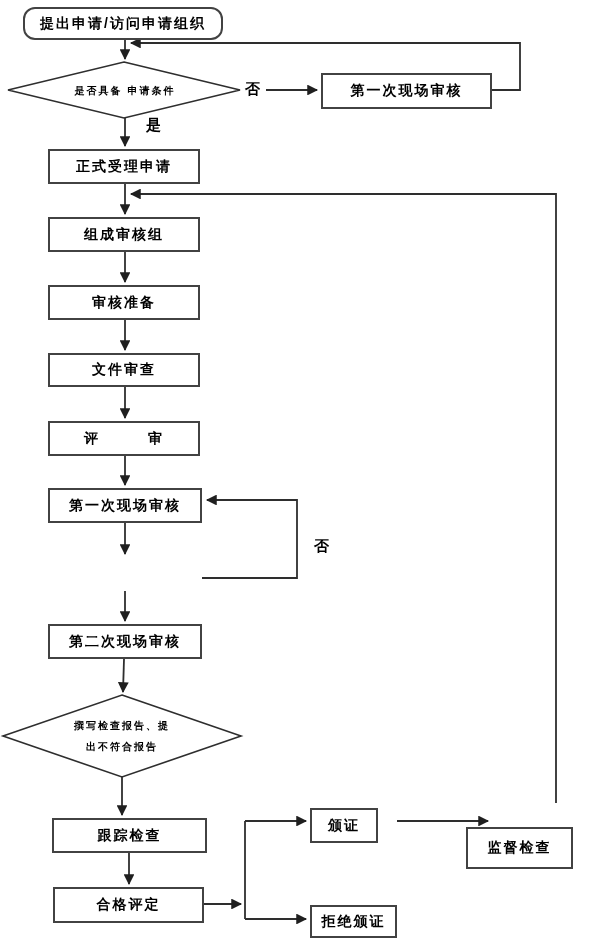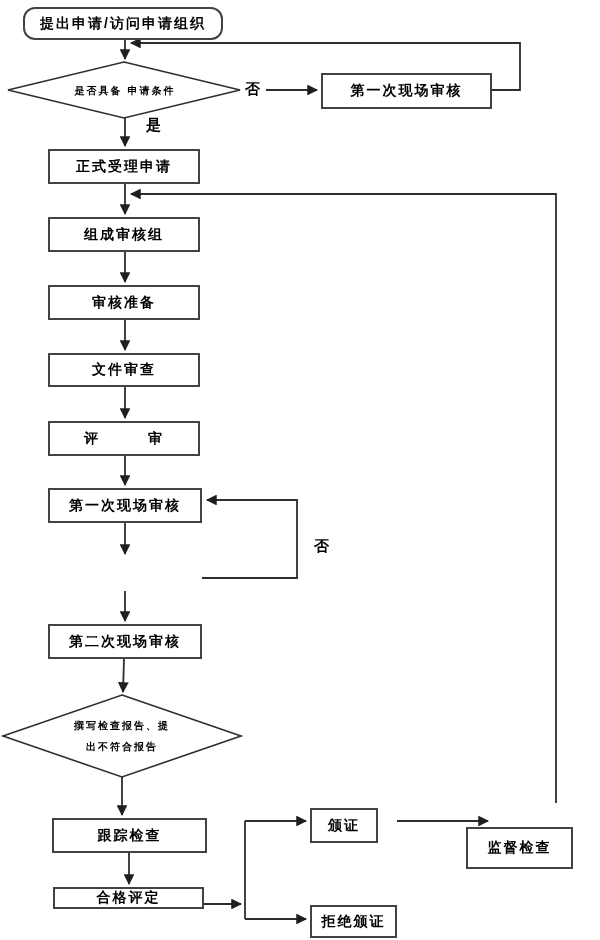--- a/index.html
+++ b/index.html
@@ -109,21 +109,21 @@
 
   <div class="node" style="left:48px; top:421px; width:152px; height:35px;">评　　　审</div>
 
   <div class="node" style="left:48px; top:488px; width:154px; height:35px;">第一次现场审核</div>
 
 
   <div class="node" style="left:48px; top:624px; width:154px; height:35px;">第二次现场审核</div>
 
   <div class="node" style="left:52px; top:818px; width:155px; height:35px;">跟踪检查</div>
 
-  <div class="node" style="left:53px; top:887px; width:151px; height:22px;">合格评定</div>
+  <div class="node" style="left:53px; top:887px; width:151px; height:36px;">合格评定</div>
 
   <div class="node" style="left:310px; top:808px; width:68px; height:35px;">颁证</div>
 
   <div class="node" style="left:310px; top:905px; width:87px; height:33px;">拒绝颁证</div>
 
   <div class="node" style="left:466px; top:803px; width:107px; height:42px;margin-top:24px;">监督检查</div>
 
   <div class="diamond-label" style="left:30px; top:80px; width:190px; height:20px;">是否具备 申请条件</div>
 
   <div class="diamond-label" style="left:22px; top:715px; width:200px; height:42px;">

